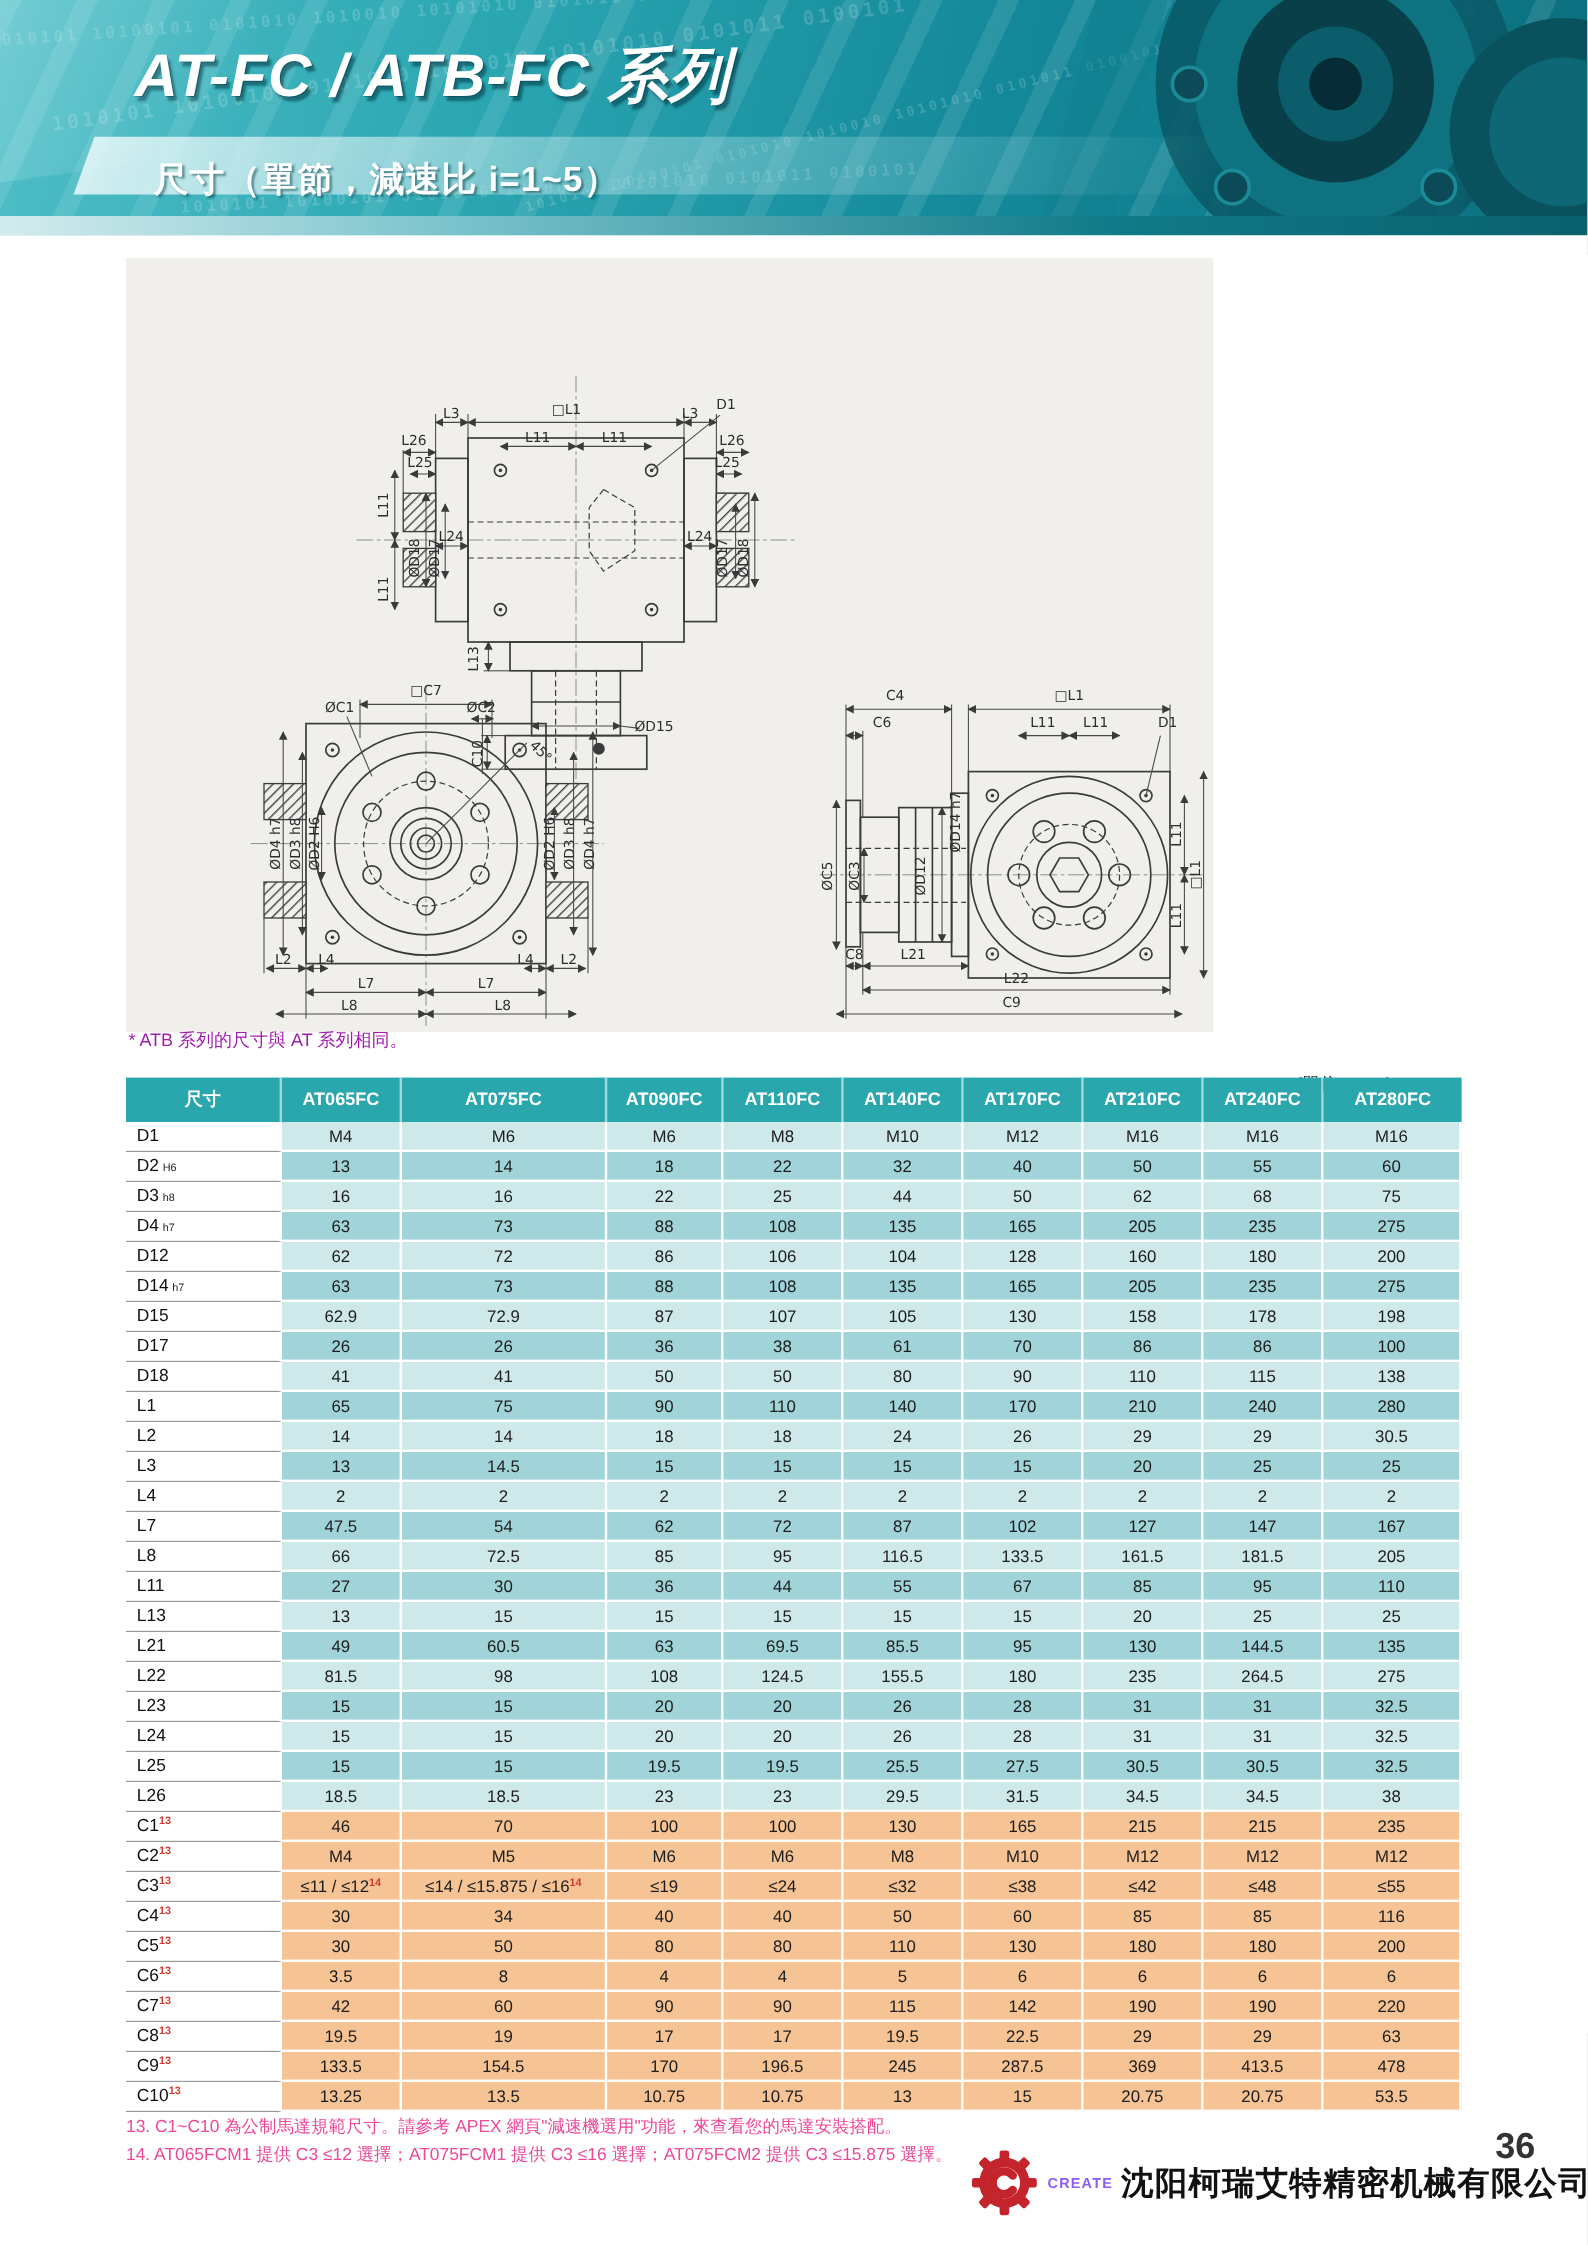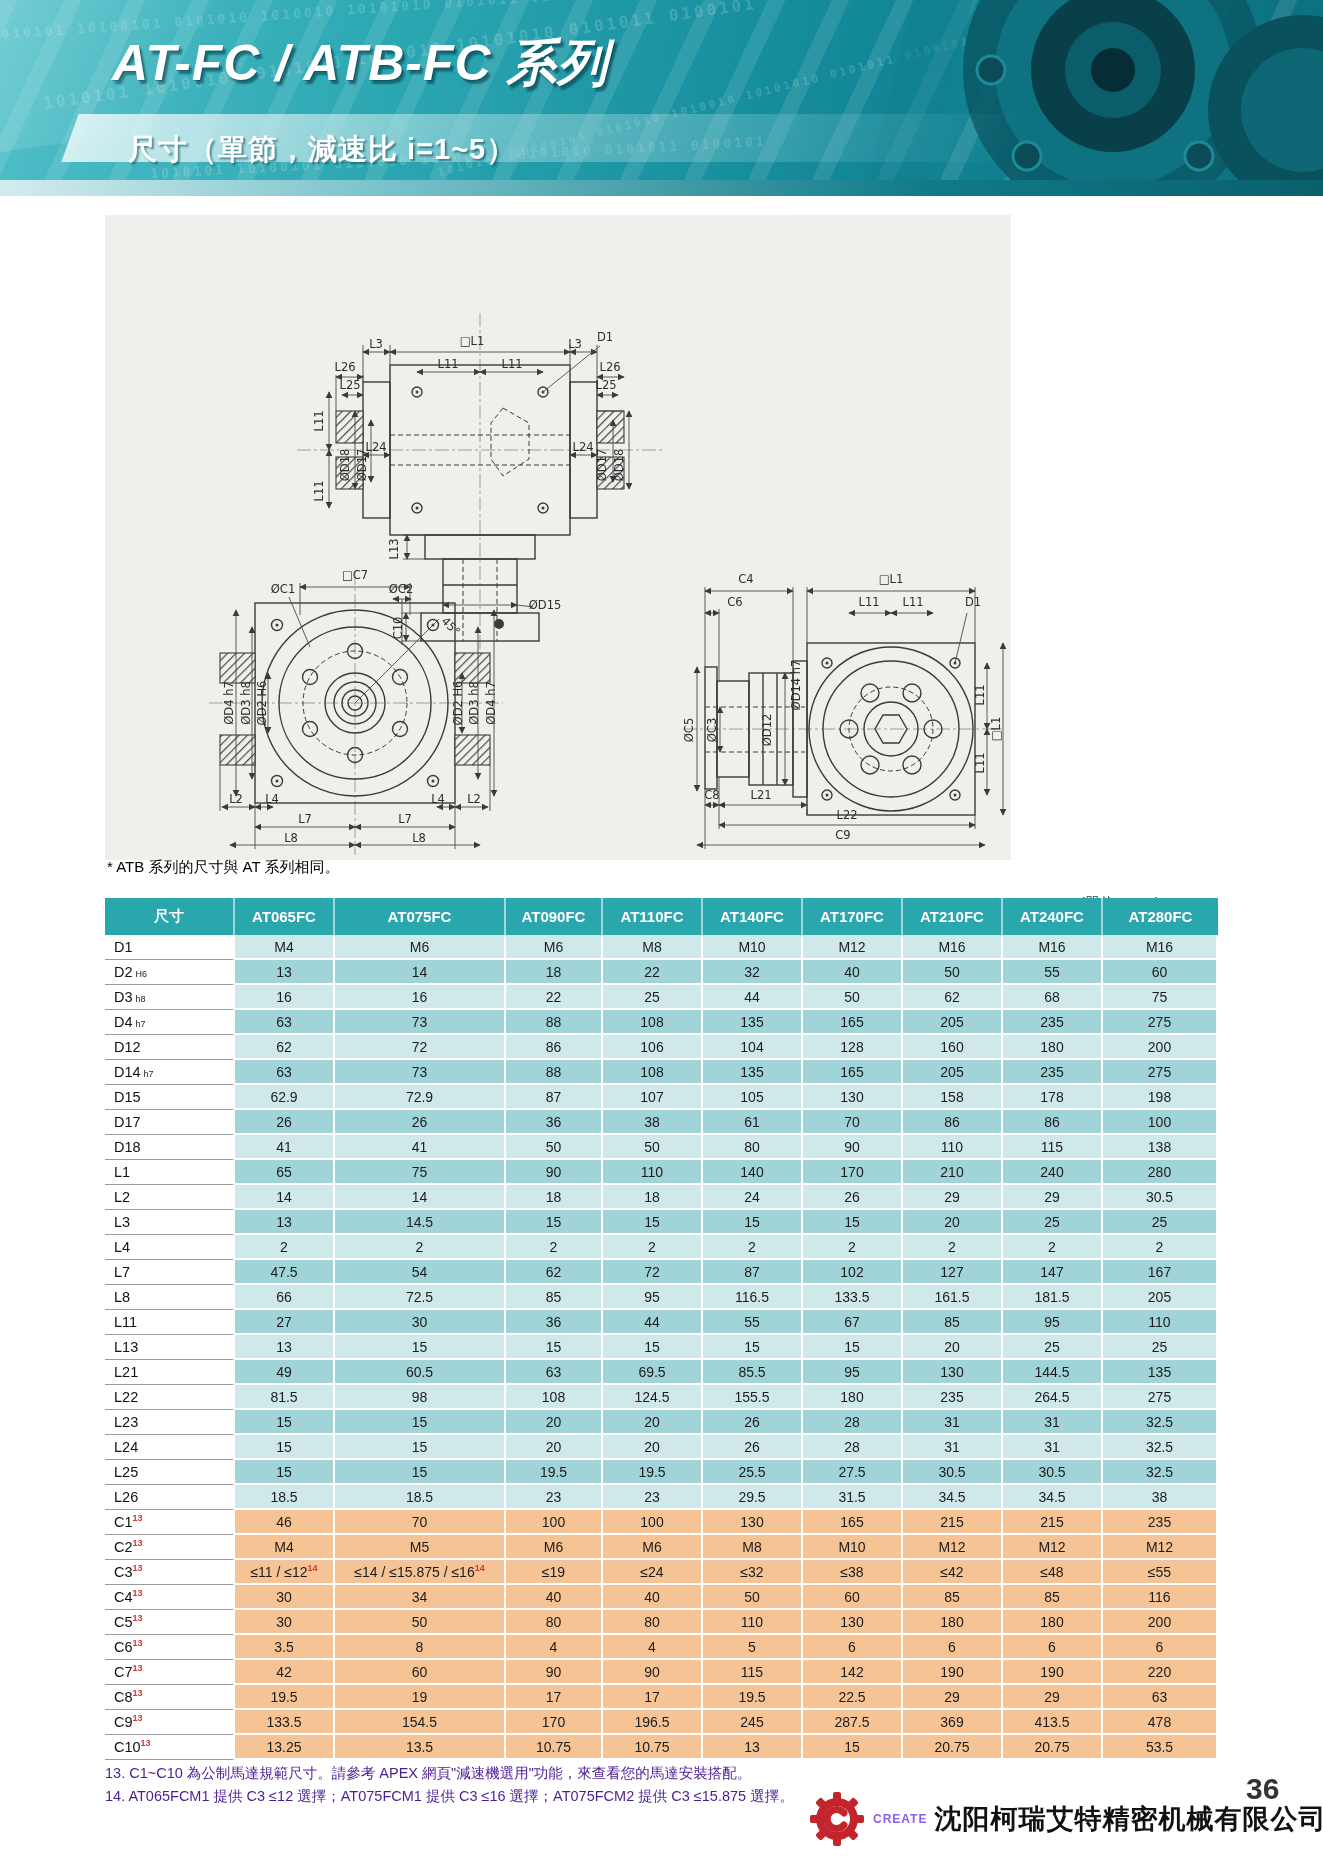--- a/index.html
+++ b/index.html
@@ -36,41 +36,41 @@
   
   .diagram-panel{position:absolute;left:105px;top:215px;width:906px;height:645px;background:#f0efec;}
   .ol{stroke:#3b3b3b;stroke-width:1.4;fill:none}
   .dl{stroke:#4a4a4a;stroke-width:.9;fill:none}
   .hl{stroke:#3b3b3b;stroke-width:1;fill:none;stroke-dasharray:5 3}
   .cl{stroke:#8a8a8a;stroke-width:.8;fill:none;stroke-dasharray:14 3 3 3}
   .ht{fill:url(#hatch);stroke:#3b3b3b;stroke-width:1.1}
   .dlabel{font-size:11.5px;fill:#2d2d2d;text-anchor:middle;font-family:"DejaVu Sans",sans-serif;}
 
   
-  .note{position:absolute;left:107px;top:858px;color:#000000;font-size:15px;}
+  .note{position:absolute;left:107px;top:858px;color:#a21caf;font-size:15px;}
   .unit-label{position:absolute;left:960px;top:862px;width:200px;text-align:right;color:#333;font-size:15px;margin-top:32px;}
 
   
   .table-wrap{position:absolute;left:105px;top:898px;}
   table.dimtable{border-collapse:separate;border-spacing:0;table-layout:fixed;width:1113px;}
   table.dimtable th{background:#2aa6ad;color:#fff;font-weight:bold;font-size:15px;text-align:center;
     height:37px;border-right:2px solid rgba(255,255,255,.55);padding:0;}
   table.dimtable th:last-child{border-right:none;}
   table.dimtable td{height:23px;font-size:14px;text-align:center;color:#1c1c1c;
     border-right:2px solid #fff;border-bottom:2px solid #fff;padding:0;overflow:hidden;white-space:nowrap;}
   table.dimtable td.lbl{background:#fff;text-align:left;padding-left:9px;font-size:14.5px;color:#111;
     border-bottom:1px solid #9a9a9a;border-right:3px solid #fff;}
   .band-light{background:#cfe9ea;}
   .band-dark{background:#a0d4d8;}
   .band-orange{background:#f5c394;}
   .sub{font-size:9px;color:#222;margin-left:3px;}
   sup.fn{color:#cf3a30;font-size:9px;font-weight:bold;line-height:0;}
 
   
-  .footnotes{position:absolute;left:105px;top:1762px;color:#4c1d95;font-size:14.5px;line-height:23px;}
+  .footnotes{position:absolute;left:105px;top:1762px;color:#ec4899;font-size:14.5px;line-height:23px;}
   .page-number{position:absolute;left:1246px;top:1772px;color:#333;font-size:30px;font-weight:bold;z-index:1;}
   .company{position:absolute;left:808px;top:1790px;display:flex;align-items:center;gap:7px;z-index:2;}
   .create-text{font-size:12px;font-weight:bold;color:#8b5cf6;letter-spacing:1px;}
   .company-name{font-size:27px;font-weight:bold;color:#111;letter-spacing:1px;white-space:nowrap;}
 </style>
 </head>
 <body>
 
 <div class="page">
 

